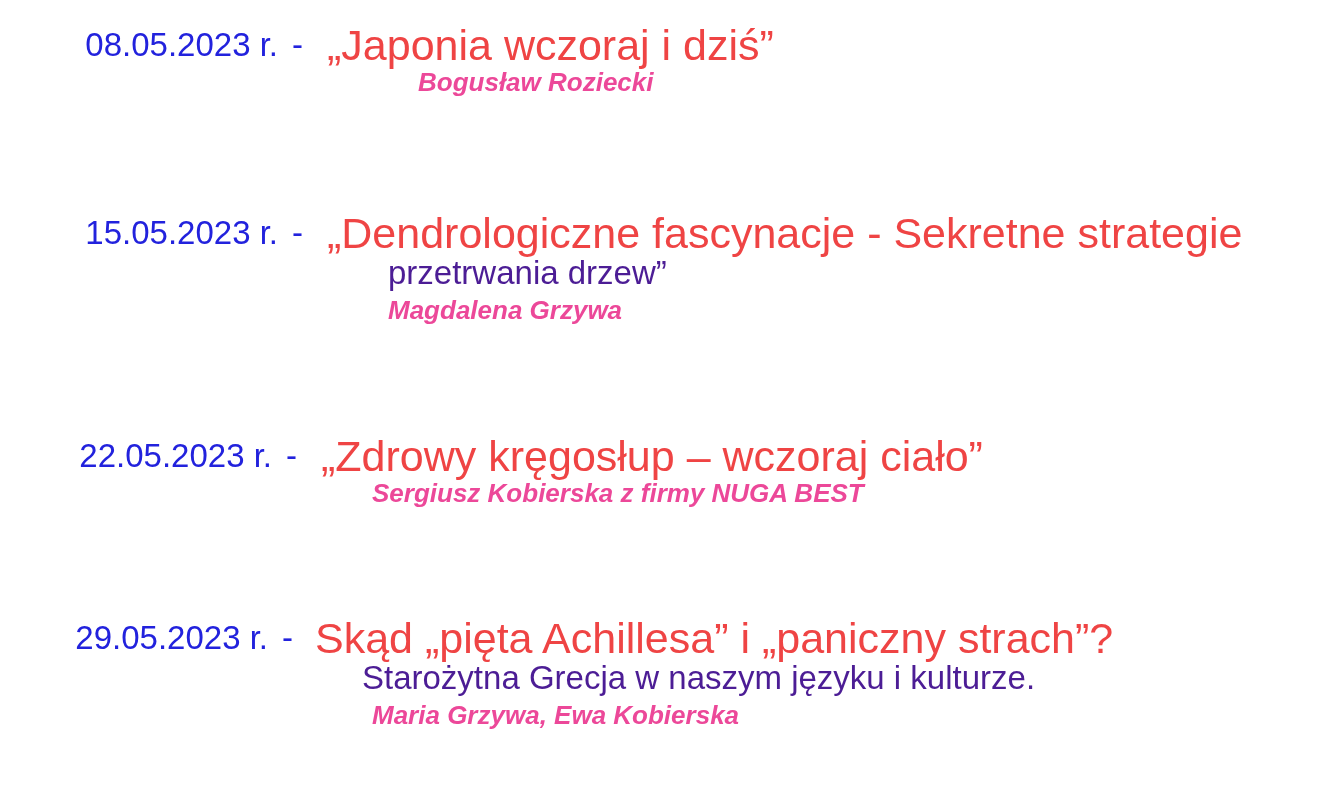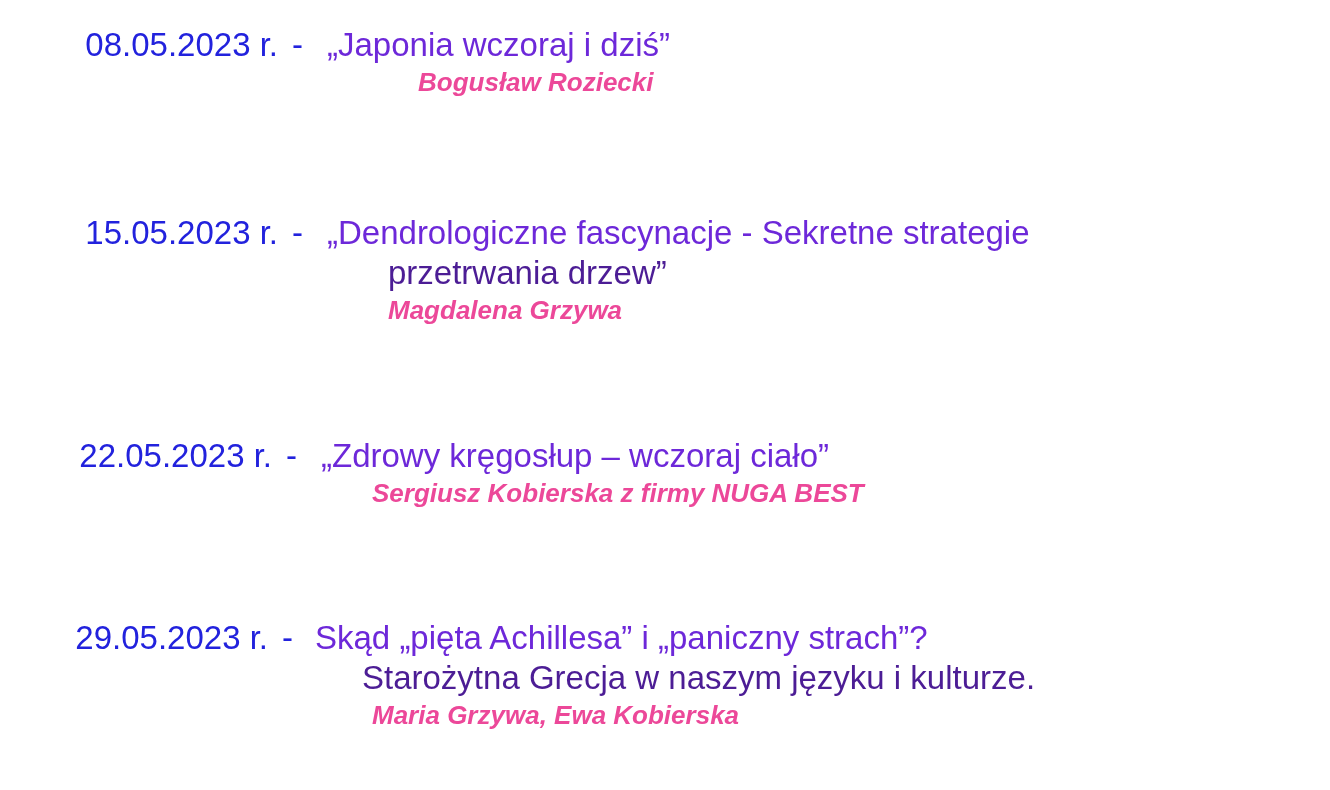--- a/index.html
+++ b/index.html
@@ -34,22 +34,22 @@
     white-space: pre;
     text-align: right;
   }
   .dash {
     color: #2222dd;
     font-size: 33px;
     line-height: 40px;
     white-space: pre;
   }
   .title {
-    color: #6d28d9;
-    font-size: 33px;
+    color: #ef4444;
+    font-size: 43px;
     line-height: 40px;
     white-space: pre;
   }
   .title-cont {
     color: #4c1d95;
     font-size: 33px;
     line-height: 40px;
     white-space: pre;
   }
   .speaker {

